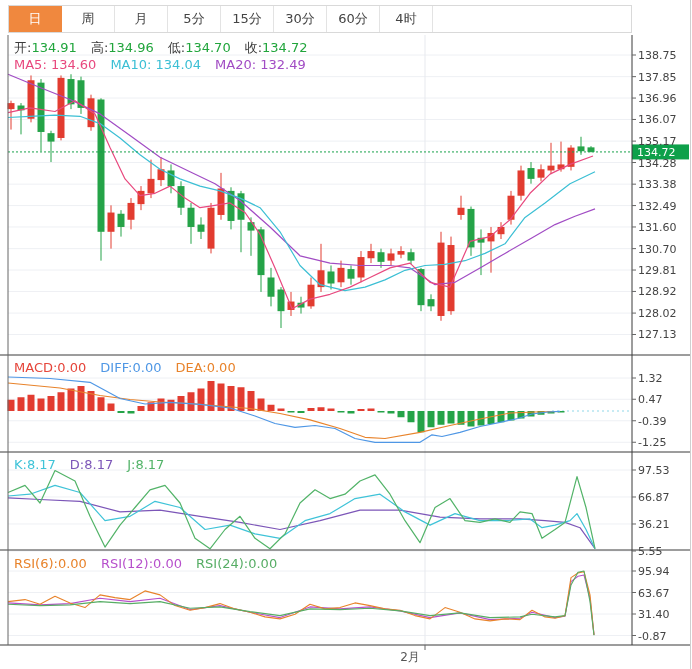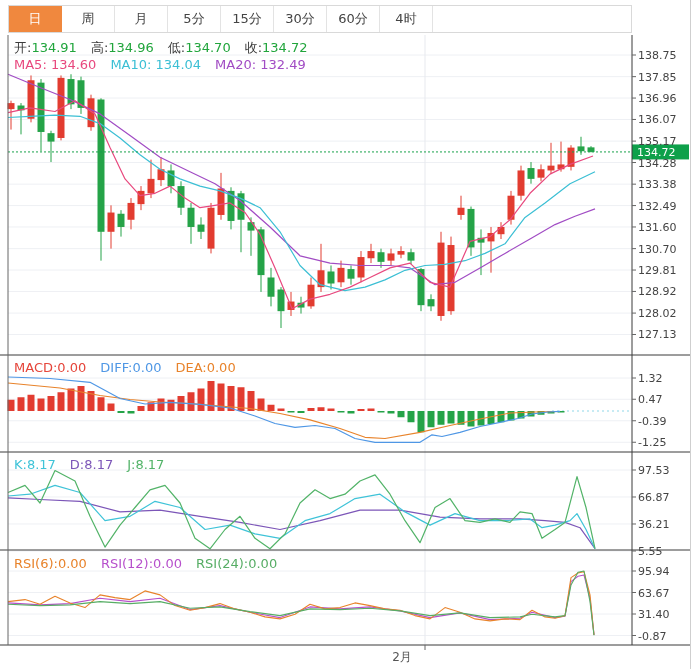--- a/index.html
+++ b/index.html
@@ -7,21 +7,21 @@
        font-family:"DejaVu Sans","Liberation Sans",sans-serif;}
   #chart-svg{position:absolute;left:0;top:0;}
   .tabbar{position:absolute;left:8px;top:5px;width:624px;height:28px;
           border:1px solid #d9d9d9;box-sizing:border-box;display:flex;background:#fff;}
   .tab{width:53px;height:100%;line-height:26px;text-align:center;font-size:13px;color:#444;
        border-right:1px solid #e3e3e3;cursor:pointer;background:#fff;box-sizing:border-box;}
   .tab.active{background:#f0883e;color:#fff;border-right-color:#f0883e;}
   .legend-row{position:absolute;font-size:13px;white-space:nowrap;letter-spacing:0;text-align:center;}
   .legend-row span.item{margin-right:14px;}
   #footer-label{position:absolute;top:649px;left:0;width:850px;font-size:12px;color:#555;}
-  #footer-label div{position:absolute;left:388px;top:0;width:28px;text-align:center;}
+  #footer-label div{position:absolute;left:396px;top:0;width:28px;text-align:center;}
 </style>
 </head>
 <body>
 
 <div id="app">
   <svg id="chart-svg" width="692" height="669">
       <line x1="8" x2="632" y1="55" y2="55" stroke="#eef0f4" stroke-width="1"></line>
       <line x1="8" x2="632" y1="76.64770000000014" y2="76.64770000000014" stroke="#eef0f4" stroke-width="1"></line>
       <line x1="8" x2="632" y1="98.05486999999981" y2="98.05486999999981" stroke="#eef0f4" stroke-width="1"></line>
       <line x1="8" x2="632" y1="119.46204000000017" y2="119.46204000000017" stroke="#eef0f4" stroke-width="1"></line>

